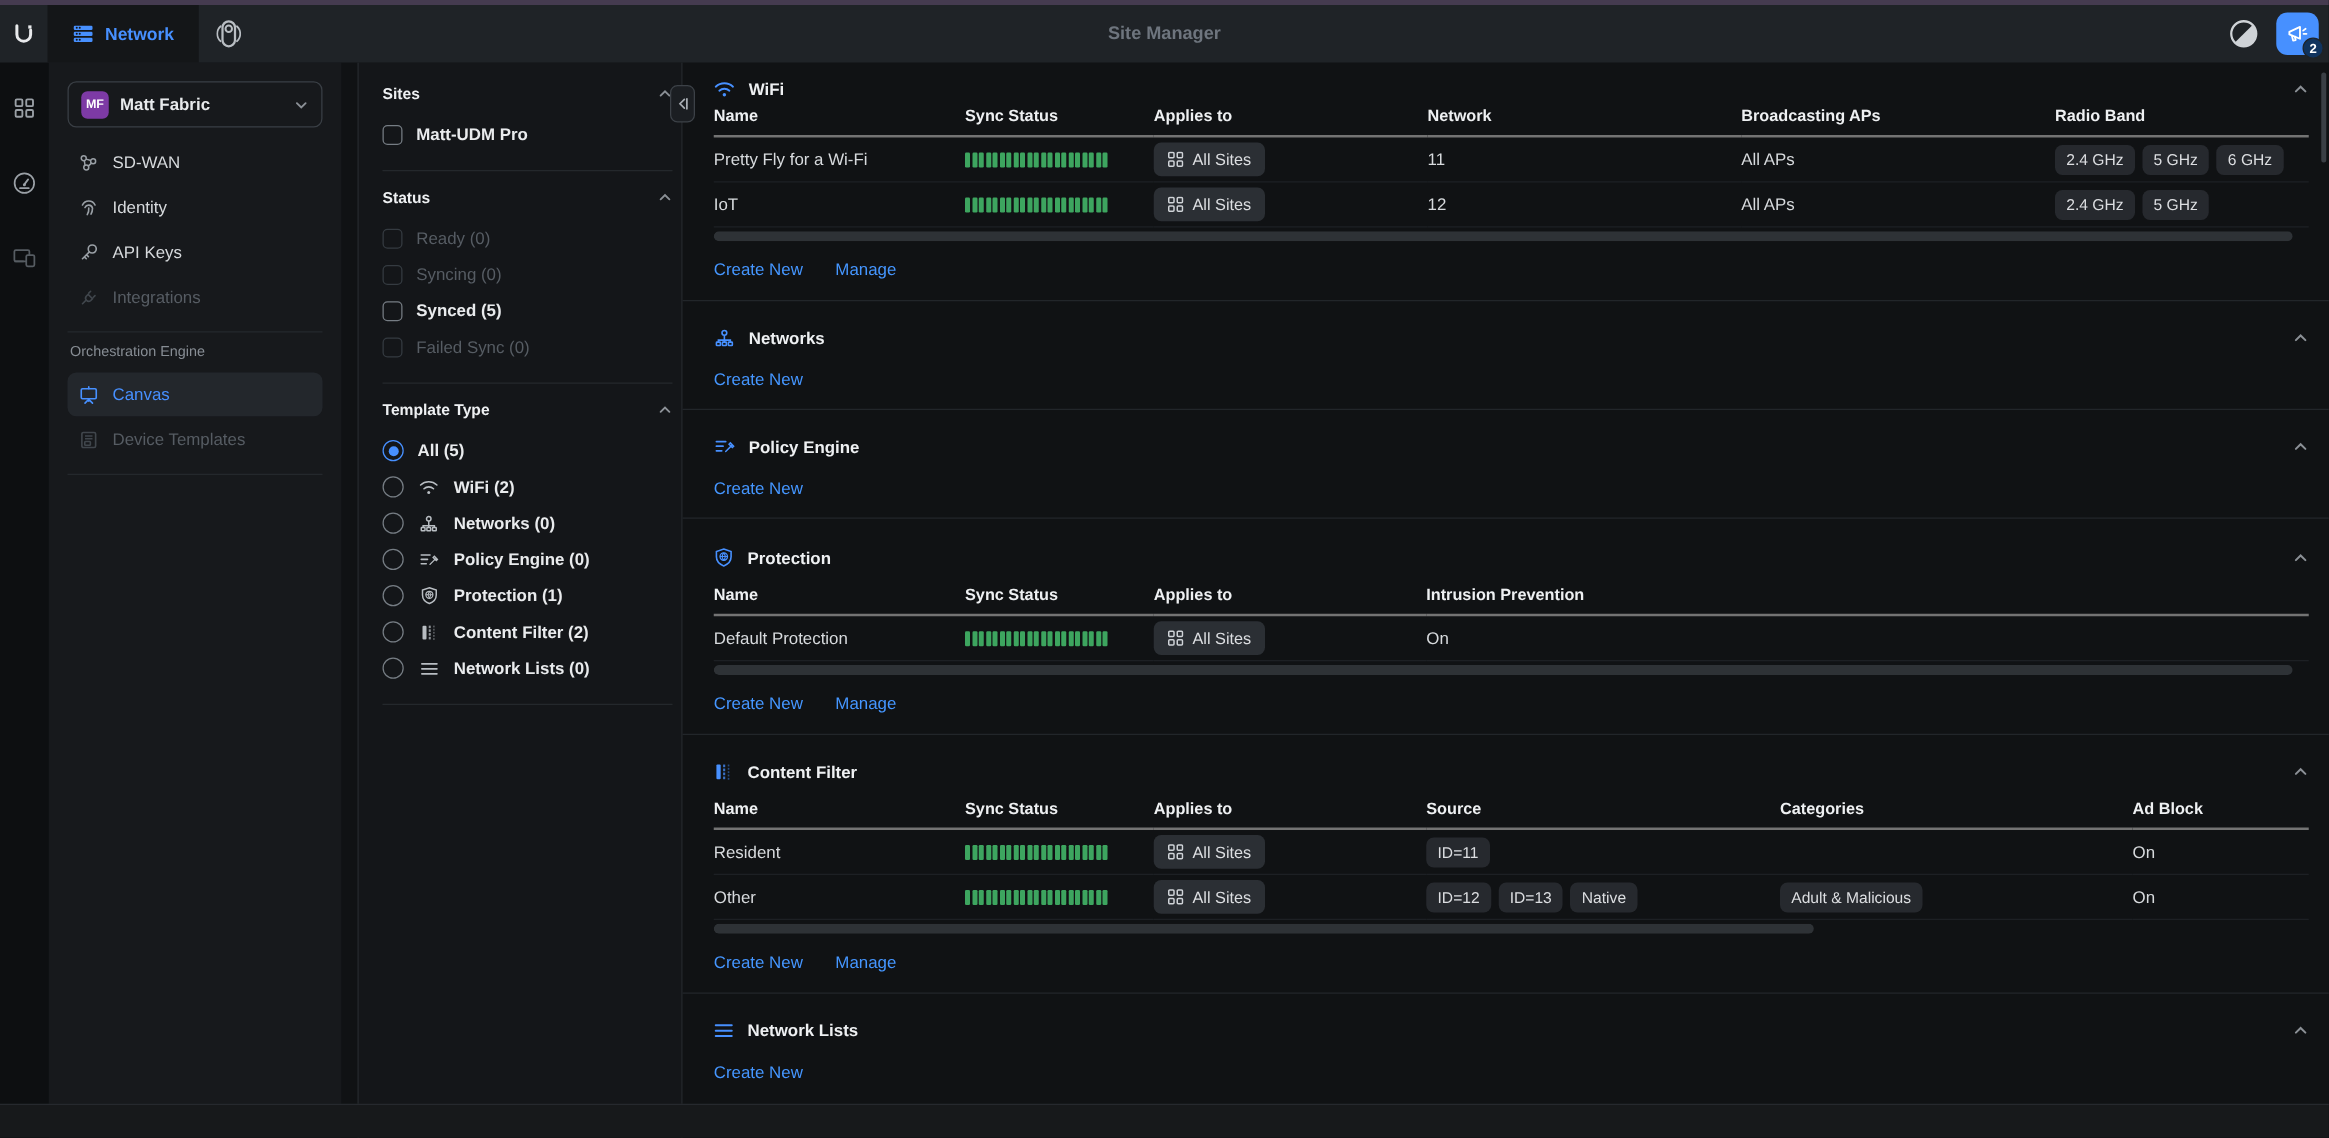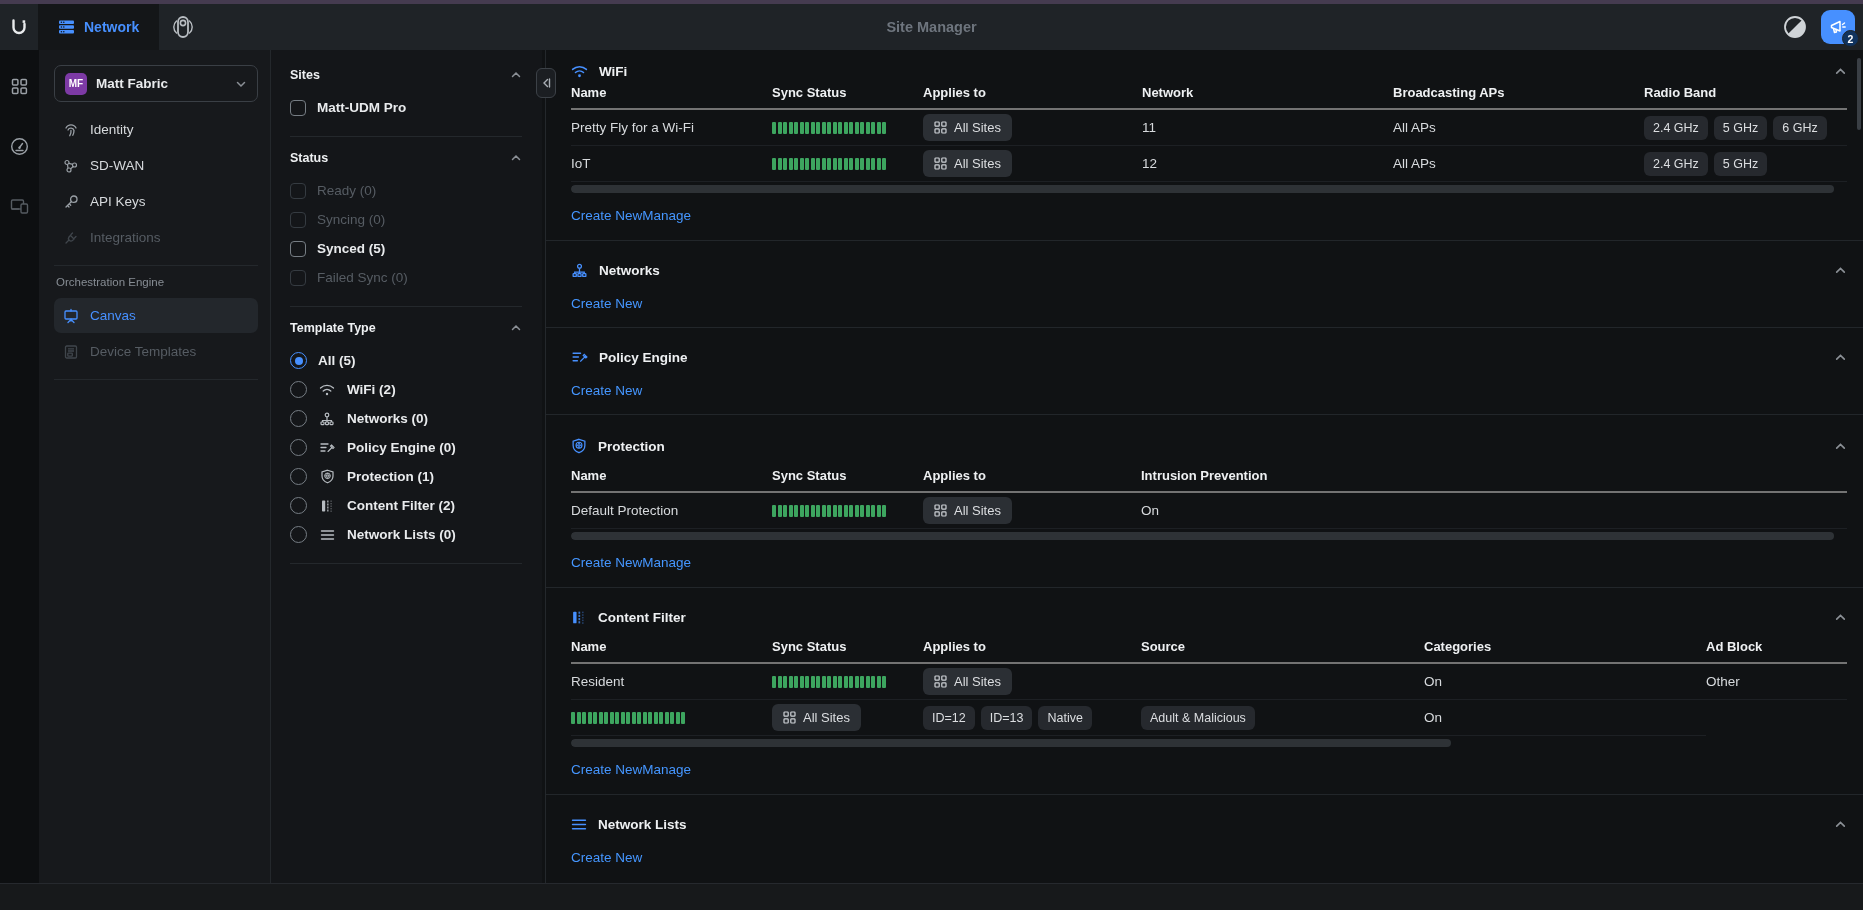--- a/index.html
+++ b/index.html
@@ -35,21 +35,21 @@
   .nav-item.disabled{color:#565c63;cursor:default;}
   .nav-item.disabled .nic{color:#40464c;}
   .nav-item.active{background:#23272c;color:var(--accent);}
   .nav-item.active .nic{color:var(--accent);}
   .sb-divider{border-top:1px solid #24282c;margin:10px 0;}
   .sb-label{font-size:11.5px;color:#878d94;margin:4px 0 8px 2px;}
   .feedback{margin-top:12px;background:#1d2024;border-radius:8px;padding:12px 12px 10px;color:#9aa1a8;font-size:13px;line-height:1.45;position:relative;min-height:80px;}
   .send-btn{position:absolute;right:9px;bottom:9px;width:26px;height:26px;border-radius:50%;background:#1668d4;display:flex;align-items:center;justify-content:center;cursor:pointer;color:#fff;}
 
   
-  .filterpanel{position:absolute;left:270px;top:50px;bottom:0;width:272px;background:#141619;border-left:1px solid #24282c;padding:18px 20px 0 19px;}
+  .filterpanel{position:absolute;left:286px;top:50px;bottom:0;width:272px;background:#141619;border-left:1px solid #24282c;padding:18px 20px 0 19px;}
   .fgroup-head{display:flex;align-items:center;justify-content:space-between;margin-bottom:11px;}
   .fgroup-title{font-size:12.5px;font-weight:700;color:#eef0f2;}
   .chev{color:#8b9096;display:flex;cursor:pointer;}
   .f-divider{border-top:1px solid #24282c;margin:14px 0;}
   .chk-row{display:flex;align-items:center;gap:11px;height:29px;cursor:pointer;}
   .chk{width:16px;height:16px;border:1.5px solid #767d84;border-radius:4px;flex:none;}
   .chk-row span{font-size:13.5px;font-weight:600;color:#e9ebed;}
   .chk-row.disabled{cursor:default;}
   .chk-row.disabled .chk{border-color:#353b41;}
   .chk-row.disabled span{color:#565c63;font-weight:400;}
@@ -75,21 +75,21 @@
   .grid-prot{grid-template-columns:201px 151px 218px 1fr;}
   .grid-cf{grid-template-columns:201px 151px 218px 283px 282px 1fr;}
   .th{height:34px;display:flex;align-items:center;font-size:13px;font-weight:700;color:#eef0f2;border-bottom:2px solid #737373;}
   .td{height:36px;display:flex;align-items:center;font-size:13.5px;color:#d7dadd;border-bottom:1px solid #1d2024;gap:6px;}
   .syncbar{display:flex;gap:1.5px;align-items:center;height:12px;}
   .syncbar i{width:4px;height:12px;border-radius:1px;background:var(--green);}
   .chip{display:inline-flex;align-items:center;gap:7px;background:#26292e;border-radius:6px;padding:5px 9px;font-size:12.5px;color:#dcdee1;white-space:nowrap;}
   .chip.sites{background:#2b2f34;padding:6px 11px;font-size:13px;}
   .hscroll{height:8px;margin:3px 0 1px;background:transparent;border-radius:4px;overflow:hidden;}
   .hthumb{height:8px;border-radius:4px;background:#2e3236;}
-  .links{display:flex;margin:15px 0 17px;}
+  .links{display:flex;gap:26px;margin:15px 0 17px;}
   .link{color:var(--link);font-size:13.5px;cursor:pointer;text-decoration:none;}
   .bottom-strip{position:absolute;left:0;bottom:0;width:100%;height:27px;background:#17191b;border-top:1px solid #26292e;z-index:6;}
   svg{display:block;}
 </style>
 </head>
 <body>
 
 <div class="topstrip"></div>
 
 <div class="topbar">
@@ -185,41 +185,41 @@
       <svg width="12" height="12" viewBox="0 0 12 12">
           <path d="M2.5 4.5 L6 8 L9.5 4.5" stroke="currentColor" stroke-width="1.5" fill="none" stroke-linecap="round"></path>
         </svg>
     </span>
   </div>
 
   <div class="nav">
     <div class="nav-item">
       <span class="nic">
         <svg width="16" height="16" viewBox="0 0 16 16">
-            <g stroke="currentColor" stroke-width="1.3" fill="none" stroke-linecap="round">
-              <path d="M3 6 a5.5 5.5 0 0 1 10 0"></path>
-              <path d="M5 8 a3.2 3.2 0 0 1 6 .5 c0 2-.5 3.5-1.2 4.8"></path>
-              <path d="M8 8.5 c.2 2-.3 3.8-1.2 5.2"></path>
-            </g>
-          </svg>
-      </span>
-      <span>Identity</span>
-    </div>
-    <div class="nav-item">
-      <span class="nic">
-        <svg width="16" height="16" viewBox="0 0 16 16">
             <g stroke="currentColor" stroke-width="1.2" fill="none">
               <circle cx="4" cy="4.5" r="2"></circle>
               <circle cx="11.5" cy="7" r="2"></circle>
               <circle cx="6" cy="12" r="2"></circle>
               <path d="M5.8 5.3 L9.8 6.4 M5 10.4 L4.5 6.4 M7.6 10.9 L10.2 8.5"></path>
             </g>
           </svg>
       </span>
       <span>SD-WAN</span>
+    </div>
+    <div class="nav-item">
+      <span class="nic">
+        <svg width="16" height="16" viewBox="0 0 16 16">
+            <g stroke="currentColor" stroke-width="1.3" fill="none" stroke-linecap="round">
+              <path d="M3 6 a5.5 5.5 0 0 1 10 0"></path>
+              <path d="M5 8 a3.2 3.2 0 0 1 6 .5 c0 2-.5 3.5-1.2 4.8"></path>
+              <path d="M8 8.5 c.2 2-.3 3.8-1.2 5.2"></path>
+            </g>
+          </svg>
+      </span>
+      <span>Identity</span>
     </div>
     <div class="nav-item">
       <span class="nic">
         <svg width="16" height="16" viewBox="0 0 16 16">
             <g stroke="currentColor" stroke-width="1.3" fill="none" stroke-linecap="round">
               <circle cx="10.8" cy="5.2" r="3.2"></circle>
               <path d="M8.5 7.5 L3 13 M4.5 11.5 L6 13 M6.2 9.8 L7.7 11.3"></path>
             </g>
           </svg>
       </span>
@@ -736,20 +736,23 @@
             <g stroke="#cfd3d7" stroke-width="1.2" fill="none">
               <rect x="1" y="1" width="4.2" height="4.2" rx=".8"></rect>
               <rect x="7.8" y="1" width="4.2" height="4.2" rx=".8"></rect>
               <rect x="1" y="7.8" width="4.2" height="4.2" rx=".8"></rect>
               <rect x="7.8" y="7.8" width="4.2" height="4.2" rx=".8"></rect>
             </g>
           </svg>
         <span>All Sites</span>
       </span>
     </div>
+    <div class="td">
+      <span class="chip">ID=11</span>
+    </div>
     <div class="td"></div>
     <div class="td">On</div>
 
     <div class="td">Other</div>
     <div class="td">
         <span class="syncbar">
           <i></i>
           <i></i>
           <i></i>
           <i></i>

